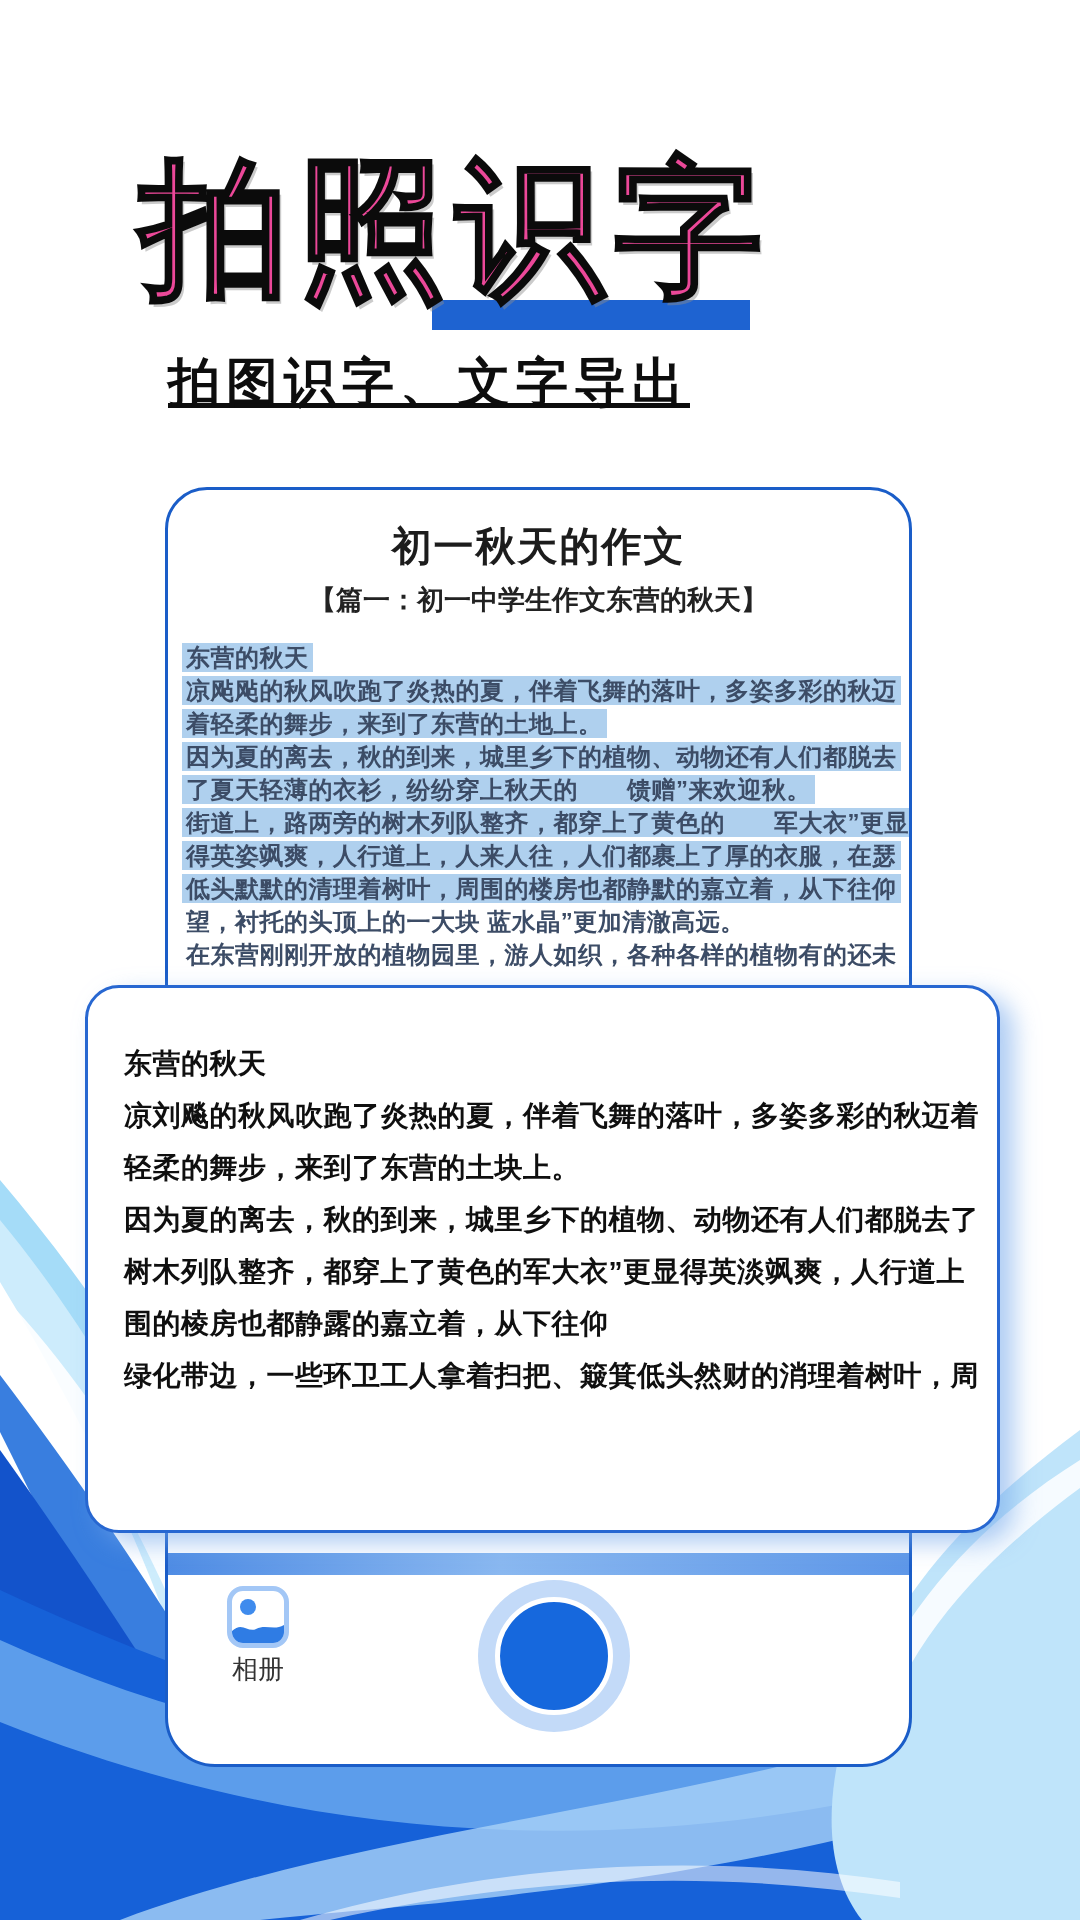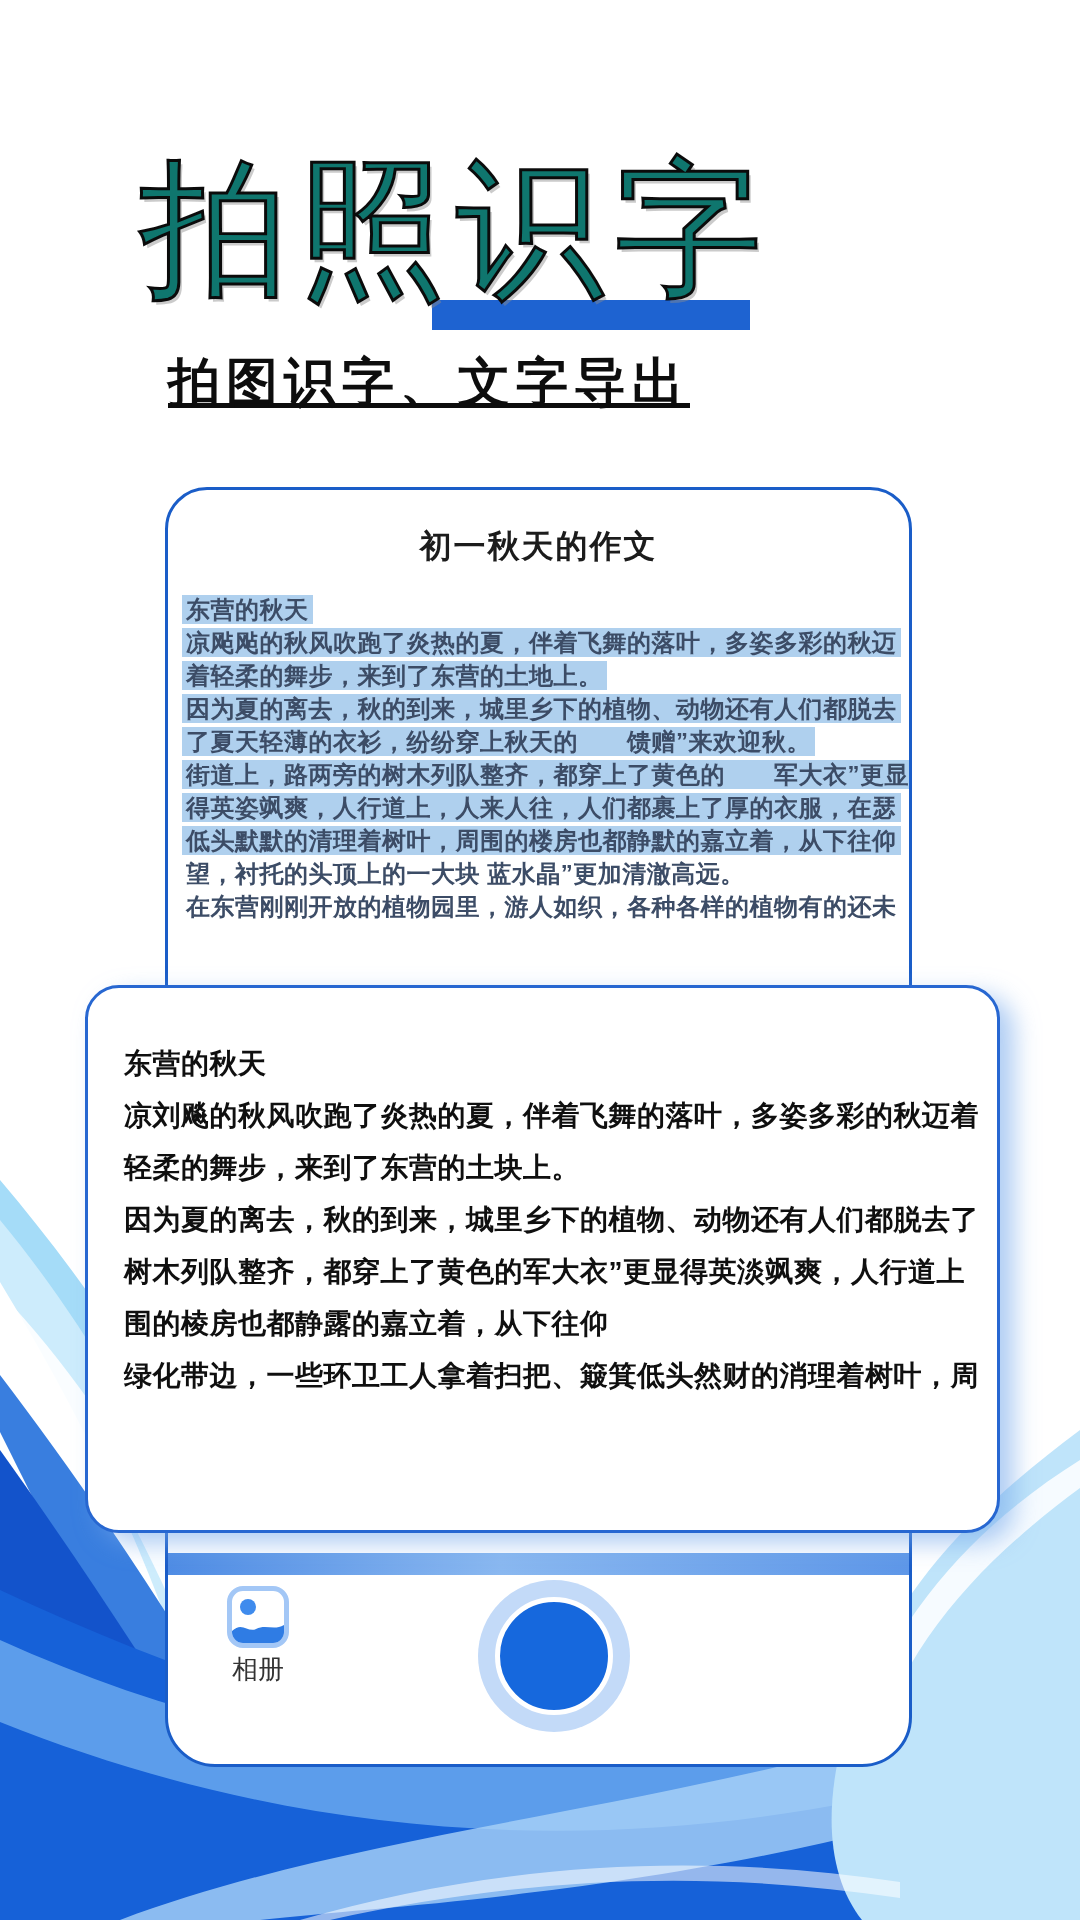--- a/index.html
+++ b/index.html
@@ -4,42 +4,42 @@
 <style>
   html,body{margin:0;padding:0;}
   body{
     width:1080px;height:1920px;position:relative;overflow:hidden;
     background:#ffffff;
     font-family:"Liberation Sans","DejaVu Sans",sans-serif;
   }
   
   .title-wrap{position:absolute;left:140px;top:148px;z-index:3;}
   .page-title{
-    font-size:148px;font-weight:400;color:#0f766e;line-height:1.1;
+    font-size:148px;font-weight:700;color:#ec4899;line-height:1.1;
     letter-spacing:10px;-webkit-text-stroke:3px #0b0b0b;
     text-shadow:3px 4px 0 rgba(140,140,140,.45);
     position:relative;z-index:2;white-space:nowrap;
   }
   .title-underline{
     position:absolute;left:292px;top:152px;width:318px;height:30px;
     background:#1e63d1;z-index:1;
   }
   .page-subtitle{
     position:absolute;left:168px;top:348px;z-index:3;
     font-size:52px;font-weight:700;color:#0d0d0d;letter-spacing:6px;white-space:nowrap;text-decoration:underline;
   }
   
   .waves{position:absolute;left:0;bottom:0;width:1080px;height:800px;z-index:1;}
   
   .phone{
     position:absolute;left:165px;top:487px;width:747px;height:1280px;z-index:2;
     background:#ffffff;border:3px solid #1a5dc8;border-radius:42px 42px 50px 50px;
     box-sizing:border-box;overflow:hidden;
   }
-  .doc-title{margin-top:34px;text-align:center;font-size:32px;font-weight:700;color:#1c1c1c;line-height:44px;letter-spacing:2px;}
+  .doc-title{margin-top:34px;text-align:center;font-size:40px;font-weight:700;color:#1c1c1c;line-height:44px;letter-spacing:2px;}
   .doc-section{margin-top:16px;text-align:center;font-size:27px;font-weight:600;color:#222;line-height:32px;}
   .photo-text{margin-top:28px;padding:0 14px;filter:blur(0.55px);}
   .photo-line{font-size:24px;line-height:27px;margin-bottom:6px;color:#3c4c66;font-weight:600;letter-spacing:0.5px;white-space:nowrap;}
   .photo-line span{padding:1px 4px;}
   .photo-line.hl span{background:#afd0ee;}
   
   .camera-bar{
     position:absolute;left:0;top:1063px;width:100%;height:22px;
     background:linear-gradient(90deg,#4f8ce4 0%,#8ab8f0 45%,#5e97e8 100%);
   }
@@ -83,20 +83,21 @@
 </svg>
 
 <div class="title-wrap">
   <div class="title-underline"></div>
   <div class="page-title">拍照识字</div>
 </div>
 <div class="page-subtitle">拍图识字、文字导出</div>
 
 <div class="phone">
   <div class="doc-title">初一秋天的作文</div>
+  <div class="doc-section">【篇一：初一中学生作文东营的秋天】</div>
 
   <div class="photo-text">
     <div class="photo-line hl"><span>东营的秋天</span></div>
     <div class="photo-line hl"><span>凉飐飐的秋风吹跑了炎热的夏，伴着飞舞的落叶，多姿多彩的秋迈</span></div>
     <div class="photo-line hl"><span>着轻柔的舞步，来到了东营的土地上。</span></div>
     <div class="photo-line hl"><span>因为夏的离去，秋的到来，城里乡下的植物、动物还有人们都脱去</span></div>
     <div class="photo-line hl"><span>了夏天轻薄的衣衫，纷纷穿上秋天的　　馈赠”来欢迎秋。</span></div>
     <div class="photo-line hl"><span>街道上，路两旁的树木列队整齐，都穿上了黄色的　　军大衣”更显</span></div>
     <div class="photo-line hl"><span>得英姿飒爽，人行道上，人来人往，人们都裹上了厚的衣服，在瑟</span></div>
     <div class="photo-line hl"><span>低头默默的清理着树叶，周围的楼房也都静默的嘉立着，从下往仰</span></div>

